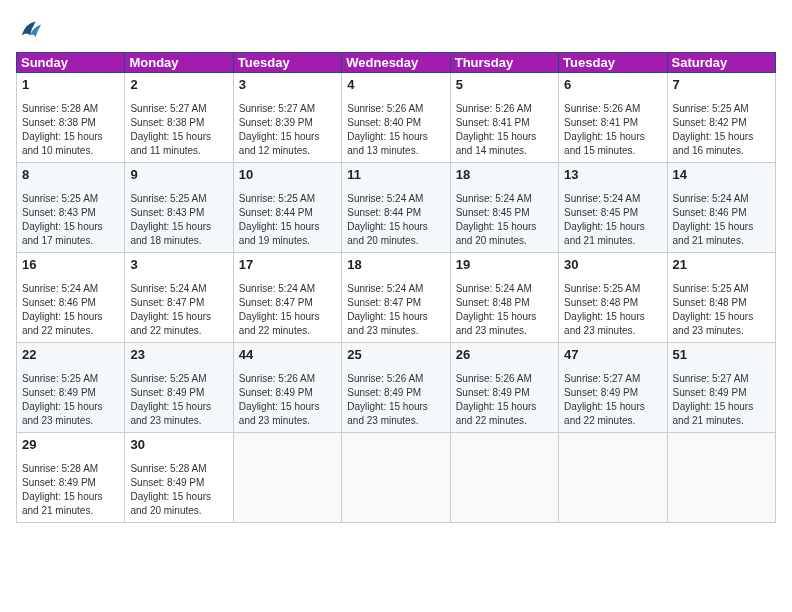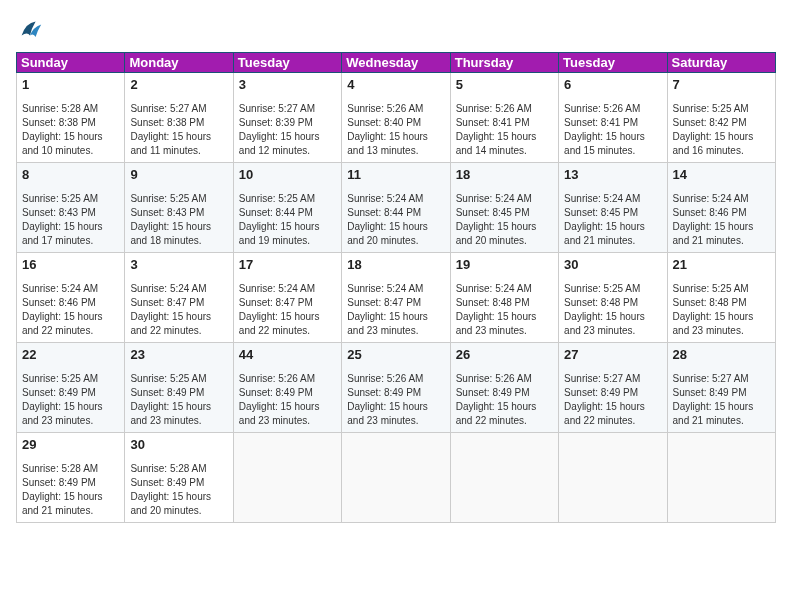--- a/index.html
+++ b/index.html
@@ -330,29 +330,29 @@
       </td>
         <td>
         <span class="day-number">26</span>
         <div class="day-content">
           Sunrise: 5:26 AM<br>
           Sunset: 8:49 PM<br>
           Daylight: 15 hours and 22 minutes.
         </div>
       </td>
         <td>
-        <span class="day-number">27</span>
+        <span class="day-number">47</span>
         <div class="day-content">
           Sunrise: 5:27 AM<br>
           Sunset: 8:49 PM<br>
           Daylight: 15 hours and 22 minutes.
         </div>
       </td>
         <td>
-        <span class="day-number">28</span>
+        <span class="day-number">51</span>
         <div class="day-content">
           Sunrise: 5:27 AM<br>
           Sunset: 8:49 PM<br>
           Daylight: 15 hours and 21 minutes.
         </div>
       </td>
       </tr>
       <tr>
         <td>
         <span class="day-number">29</span>

